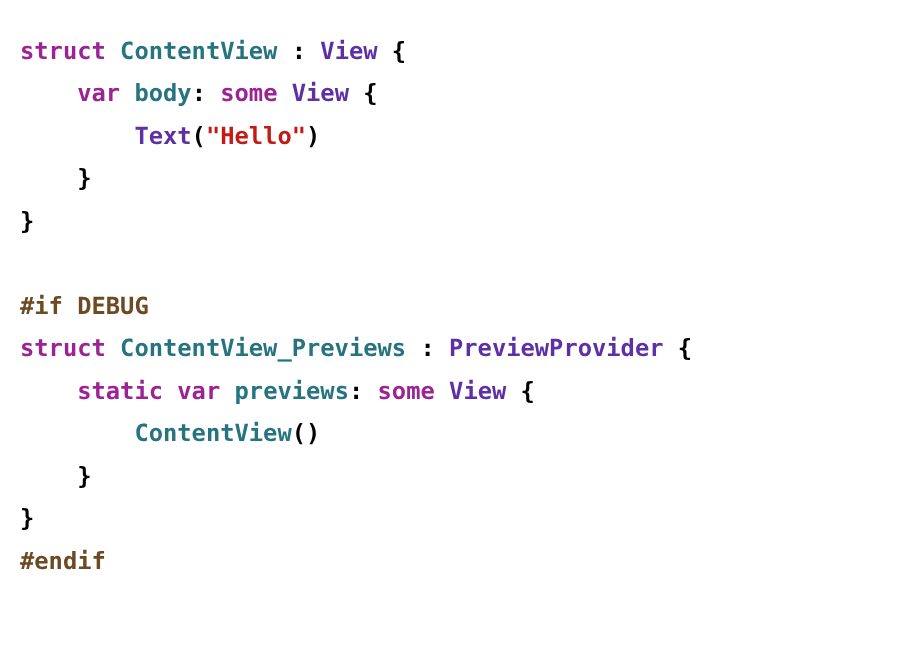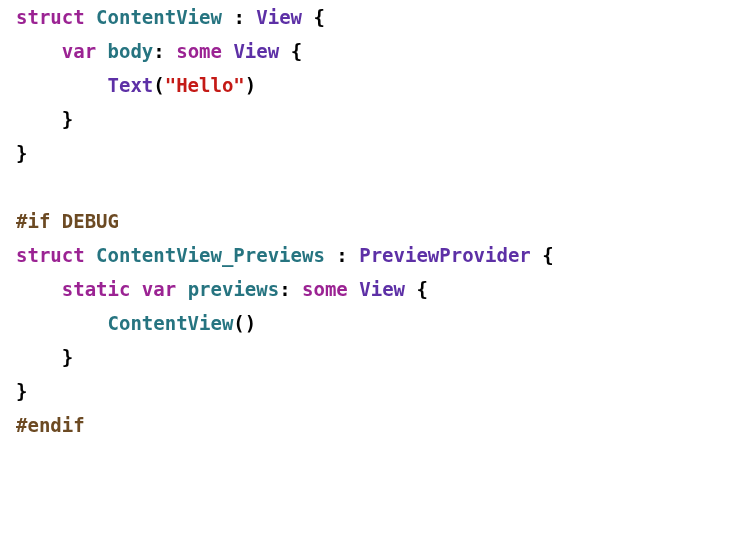--- a/index.html
+++ b/index.html
@@ -5,21 +5,21 @@
   html, body {
     margin: 0;
     padding: 0;
     background: #ffffff;
     width: 738px;
     height: 534px;
     overflow: hidden;
   }
   pre.code {
     margin: 0;
-    padding: 0 16px;
+    padding: 24px 16px;
     font-family: "SF Mono", ui-monospace, Menlo, Consolas, monospace;
     font-size: 19px;
     line-height: 34px;
     white-space: pre;
     color: #000;
     font-weight: 600;
   }
   .tok { display: inline; }
   .kw    { color: #9b2393; }  
   .type  { color: #267480; }  

